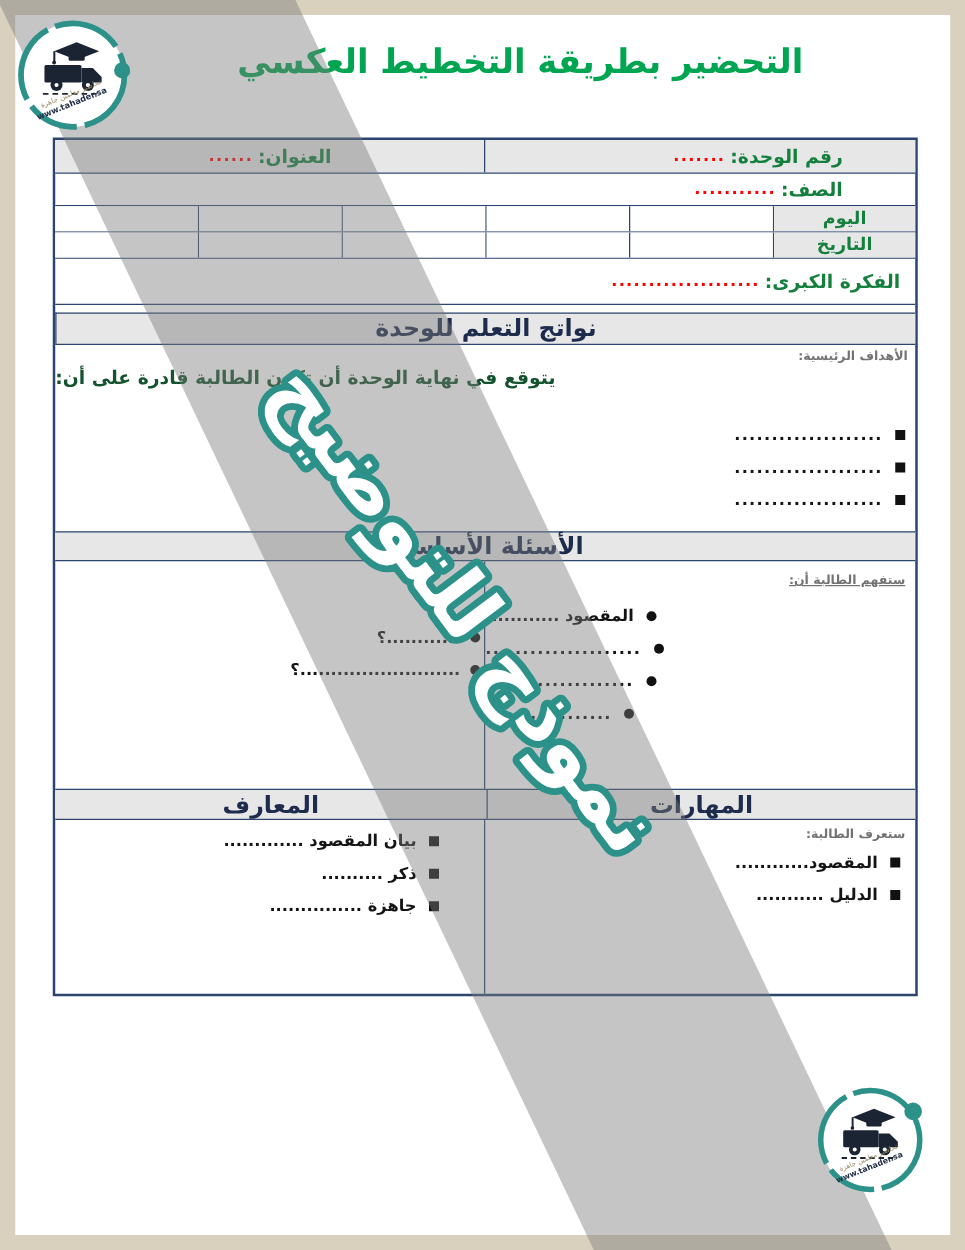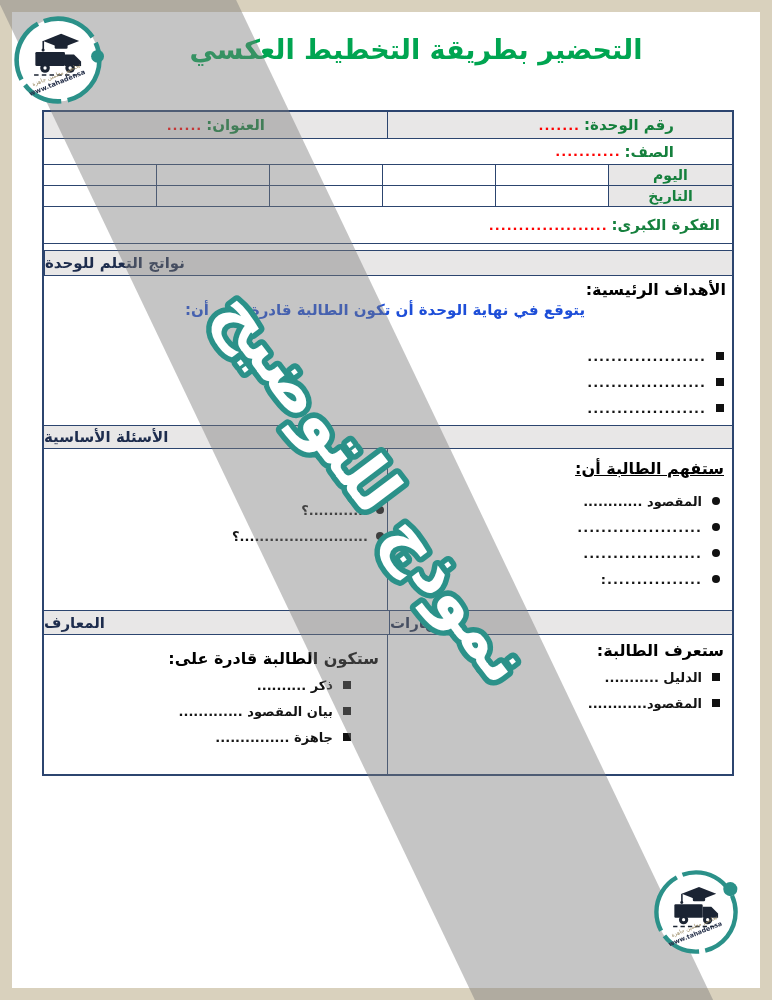--- a/index.html
+++ b/index.html
@@ -27,60 +27,60 @@
   .cell:not(:last-child) { border-left: 1px solid #2c456f; }
   .hdr { background: #e8e7e7; }
 
   .r-top { height: 26px; }
   .r-daydate { height: 21px; }
   .r-bigidea { height: 37px; }
   .r-gap { height: 7px; }
   .r-outcomes { height: 25px; justify-content: center; }
   .r-objectives { height: 150px; display: block; }
   .r-colhdr { height: 23px; }
-  .r-body1 { height: 162px; }
+  .r-body1 { height: 183px; }
   .r-colhdr2 { height: 24px; }
   .r-body2 { height: 140px; }
 
   .c-wide { width: 345px; }
   .c-rest { flex: 1; }
-  .c-label { width: 124px; justify-content: center; }
+  .c-label { width: 114px; justify-content: center; }
   .c-empty { flex: 1; background: #fff; }
 
   .lbl { font-weight: bold; font-size: 15px; color: #15803d; white-space: nowrap; }
   .sm  { font-size: 14px; }
   .reddots { color: #fe0000; font-weight: bold; letter-spacing: 1px; font-size: 13px; margin-right: 4px; }
   .blackdots { color: #141414; font-weight: bold; letter-spacing: 1px; font-size: 13px; }
 
   .pad-r58 { padding-right: 58px; }
   .pad-r120 { padding-right: 122px; }
   .pad-r12 { padding-right: 12px; }
 
-  .center-cell { justify-content: flex-end; font-weight: bold; font-size: 15px; color: #1d2c4d; }
-
-  
-  .red-heading { color: #000000; font-weight: bold; font-size: 16px; text-align: right; }
-  .blue-heading { color: #1d4ed8; font-weight: bold; font-size: 15px; text-align: center; }
+  .center-cell { justify-content: center; font-weight: bold; font-size: 19px; color: #1d2c4d; }
+
+  
+  .red-heading { color: #737373; font-weight: bold; font-size: 10px; text-align: right; }
+  .blue-heading { color: #14532d; font-weight: bold; font-size: 15px; text-align: left; }
   .r-objectives .red-heading { padding: 4px 6px 0 0; }
   .r-objectives .blue-heading { padding: 2px 6px 0 0; }
   .obj-list { margin-top: 24px; }
   .b-line { display: flex; align-items: center; justify-content: flex-start; height: 26px; }
   .obj-list .b-line { padding-right: 8px; gap: 10px; }
   .sq { width: 8px; height: 8px; background: #111; flex: 0 0 auto; }
   .rd { width: 8px; height: 8px; background: #111; border-radius: 50%; flex: 0 0 auto; }
 
   
   .col { display: block; }
   .col-r { width: 345px; }
   .col-l { flex: 1; }
   .u-head { text-decoration: underline; padding: 10px 8px 0 0; }
   .k-head { padding: 6px 8px 0 0; }
   .s-head { padding: 14px 8px 0 0; }
   .und-list { margin-top: 10px; }
-  .und-list .b-line { padding-right: 12px; gap: 10px; }
+  .und-list .b-line { padding-right: 12px; gap: 10px; justify-content: flex-end; }
   .q-list { padding-top: 48px; }
   .q-list .b-line { padding-right: 3px; gap: 8px; }
   .kn-list { margin-top: 4px; }
   .kn-list .b-line { padding-right: 12px; gap: 10px; }
   .sk-list { margin-top: 4px; }
   .sk-list .b-line { padding-right: 36px; gap: 10px; }
   .b-txt { white-space: nowrap; }
 
   
   .wm-band {
@@ -230,38 +230,37 @@
         <span>المعارف</span>
       </div>
     </div>
 
     <div class="row r-body2">
       <div class="cell col col-r">
         <div class="red-heading k-head">ستعرف الطالبة:</div>
         <div class="kn-list">
           <div class="b-line">
             <span class="sq"></span>
+            <span class="blackdots b-txt">المقصود............</span>
+          </div>
+          <div class="b-line">
+            <span class="sq"></span>
             <span class="blackdots b-txt">الدليل ...........</span>
           </div>
-          <div class="b-line">
-            <span class="sq"></span>
-            <span class="blackdots b-txt">المقصود............</span>
-          </div>
         </div>
       </div>
       <div class="cell col col-l">
-        <div class="red-heading s-head">ستكون الطالبة قادرة على:</div>
         <div class="sk-list">
           <div class="b-line">
             <span class="sq"></span>
+            <span class="blackdots b-txt">بيان المقصود .............</span>
+          </div>
+          <div class="b-line">
+            <span class="sq"></span>
             <span class="blackdots b-txt">ذكر ..........</span>
-          </div>
-          <div class="b-line">
-            <span class="sq"></span>
-            <span class="blackdots b-txt">بيان المقصود .............</span>
           </div>
           <div class="b-line">
             <span class="sq"></span>
             <span class="blackdots b-txt">جاهزة ...............</span>
           </div>
         </div>
       </div>
     </div>
   </div>
 

